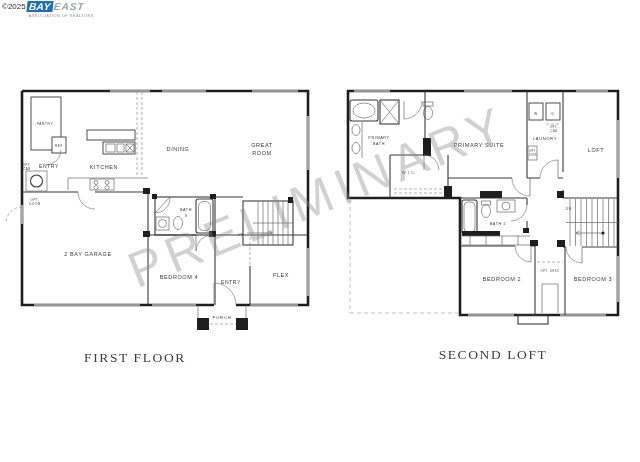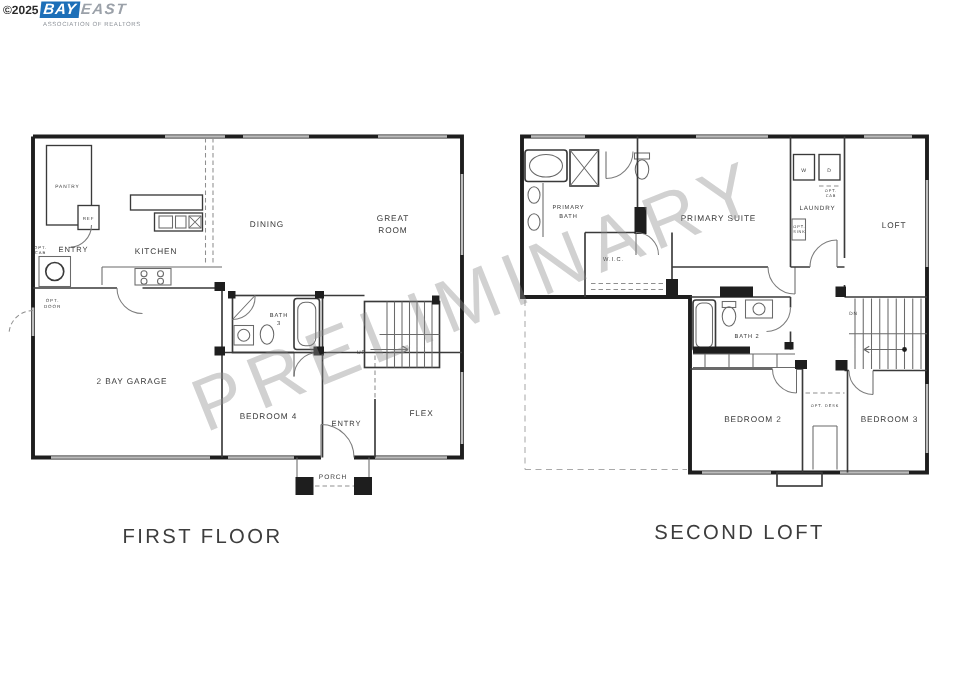--- a/index.html
+++ b/index.html
@@ -1,34 +1,34 @@
 <!DOCTYPE html>
 <html><head>
 <meta charset="utf-8">
 <style>
   html,body{margin:0;padding:0;background:#fff;}
   .page{position:relative;width:640px;height:462px;background:#ffffff;overflow:hidden;
         font-family:"Liberation Sans",sans-serif;}
   
   .logo{position:absolute;left:2px;top:1px;display:flex;align-items:flex-start;gap:1px;z-index:5;}
-  .cpy{font-size:8px;font-weight:700;color:#2b2b2b;line-height:10px;margin-top:1px;}
+  .cpy{font-size:8px;font-weight:400;color:#2b2b2b;line-height:10px;margin-top:1px;}
   .brandwrap{display:flex;flex-direction:column;}
   .brandrow{display:flex;align-items:center;transform:skewX(-6deg);}
   .bay{background:#1d6fb8;color:#ffffff;font-weight:700;font-style:italic;font-size:10px;
        line-height:11px;padding:0 2px;letter-spacing:0.5px;}
   .east{color:#9ba1a9;font-weight:700;font-style:italic;font-size:10px;line-height:11px;
         letter-spacing:1px;margin-left:1px;}
   .tagline{font-size:4px;color:#8b9097;letter-spacing:0.4px;margin-top:1px;margin-left:2px;white-space:nowrap;}
   
   .watermark{position:absolute;left:72px;top:168px;width:492px;text-align:center;
              font-size:50px;font-weight:500;letter-spacing:6px;color:rgba(140,140,140,0.40);
              transform:rotate(-22deg);z-index:4;pointer-events:none;white-space:nowrap;}
   
   .caption{position:absolute;text-align:center;font-size:13.5px;letter-spacing:1.6px;
-           color:#3d3d3d;z-index:5;white-space:nowrap;}
+           color:#3d3d3d;z-index:5;white-space:nowrap;font-family:Liberation Serif, serif;}
   .caption.first{left:60px;top:350px;width:150px;}
   .caption.second{left:413px;top:347px;width:160px;}
   
   svg{position:absolute;left:0;top:0;z-index:2;}
   .wx{fill:none;stroke:#1e1e1e;stroke-width:2.6;}
   .w1{fill:none;stroke:#3a3a3a;stroke-width:1.1;}
   .w1f{fill:#ffffff;stroke:#3a3a3a;stroke-width:0.9;}
   .w05{fill:none;stroke:#6a6a6a;stroke-width:0.7;}
   .win{fill:none;stroke:#bcbcbc;stroke-width:1.7;}
   .blk{fill:#1e1e1e;stroke:none;}

